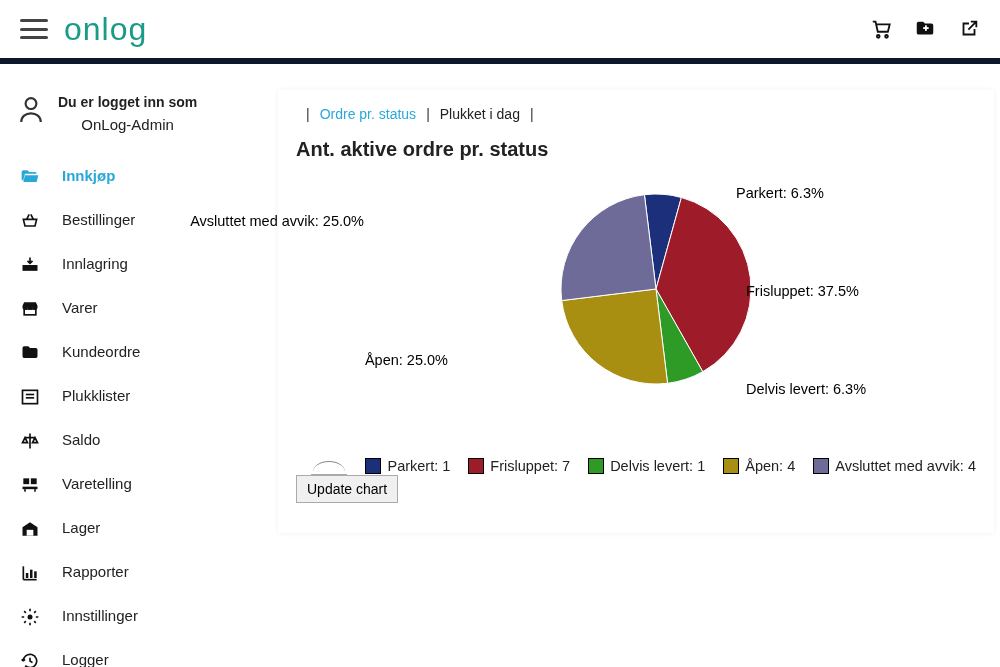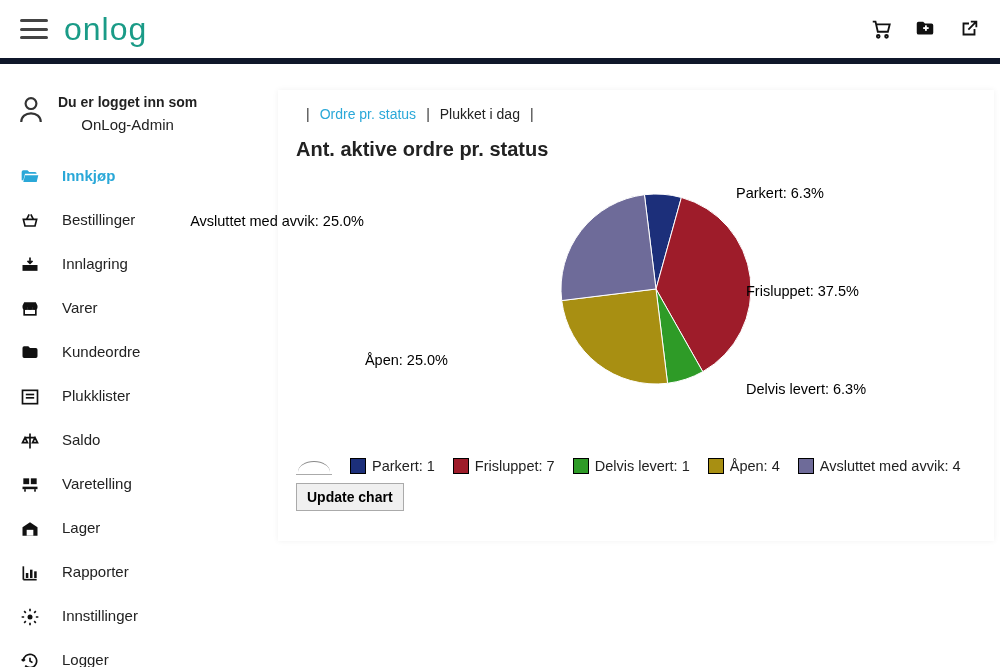--- a/index.html
+++ b/index.html
@@ -26,26 +26,26 @@
 .main { flex: 1; padding: 26px 0 0 24px; }
 .card { background: #fff; box-shadow: 0 0 6px rgba(0,0,0,0.06); width: 716px; padding: 16px 18px 30px; }
 .tabs { display: flex; align-items: center; gap: 0; margin-bottom: 16px; font-size: 14px; }
 .tab-sep { color: #333; padding: 0 10px; }
 .tab { cursor: pointer; }
 .tab.active { color: #2aa8d8; }
 .card-title { font-size: 20px; font-weight: 700; margin-bottom: 18px; }
 .chart-wrap { position: relative; height: 270px; }
 .pie { position: absolute; left: 260px; top: 10px; }
 .datalabel { position: absolute; font-size: 14.5px; color: #000; white-space: nowrap; }
-.legend-row { display: flex; align-items: center; gap: 18px; margin-top: 8px; flex-wrap: wrap; }
+.legend-row { display: flex; align-items: center; gap: 18px; margin-top: 8px; flex-wrap: wrap; justify-content: flex-end; }
 .legend-item { display: flex; align-items: center; gap: 6px; font-size: 14.5px; }
 .legend-swatch { width: 16px; height: 16px; border: 1px solid #000; }
 .zoom-icon { width: 36px; height: 18px; border-bottom: 1px solid #aaa; position: relative; }
 .zoom-icon::before { content: ""; position: absolute; top: 4px; left: 2px; right: 2px; height: 10px; border-top: 1.5px solid #888; border-radius: 50% 50% 0 0 / 100% 100% 0 0; }
-.update-btn { margin-top: 8px; padding: 5px 10px; background: #f0f0f0; border: 1px solid #aaa; font-size: 14px; cursor: pointer; font-weight: bold; }
+.update-btn { margin-top: 0; padding: 5px 10px; background: #f0f0f0; border: 1px solid #aaa; font-size: 14px; cursor: pointer; }
 </style>
 </head>
 <body>
 
 <div class="topbar">
   <div class="topbar-left">
     <div class="hamburger">
         <span></span>
         <span></span>
         <span></span>

